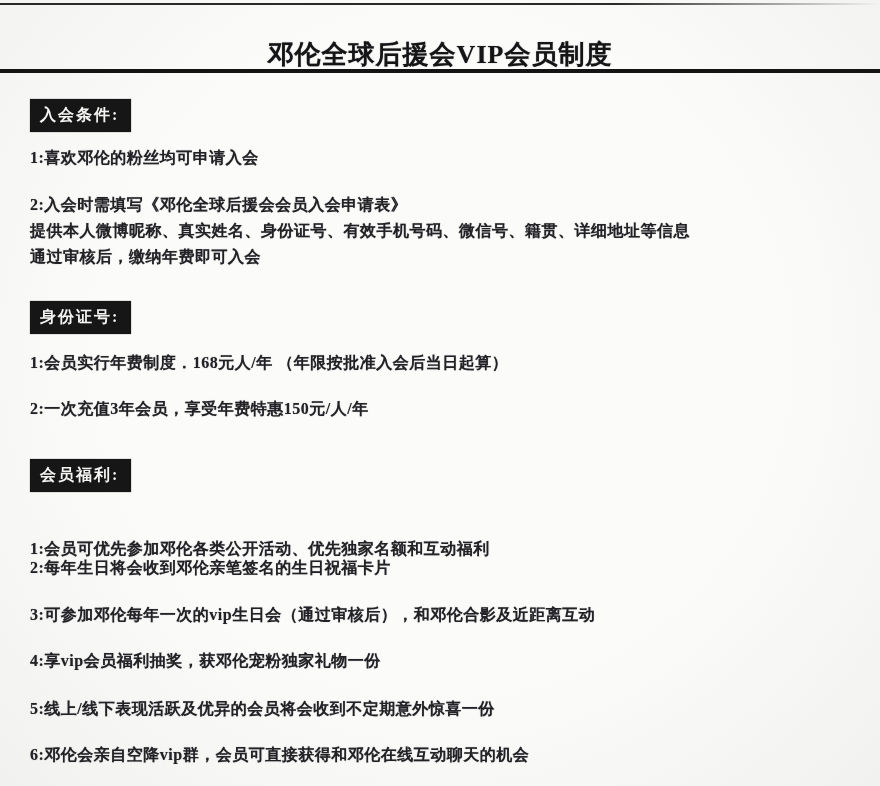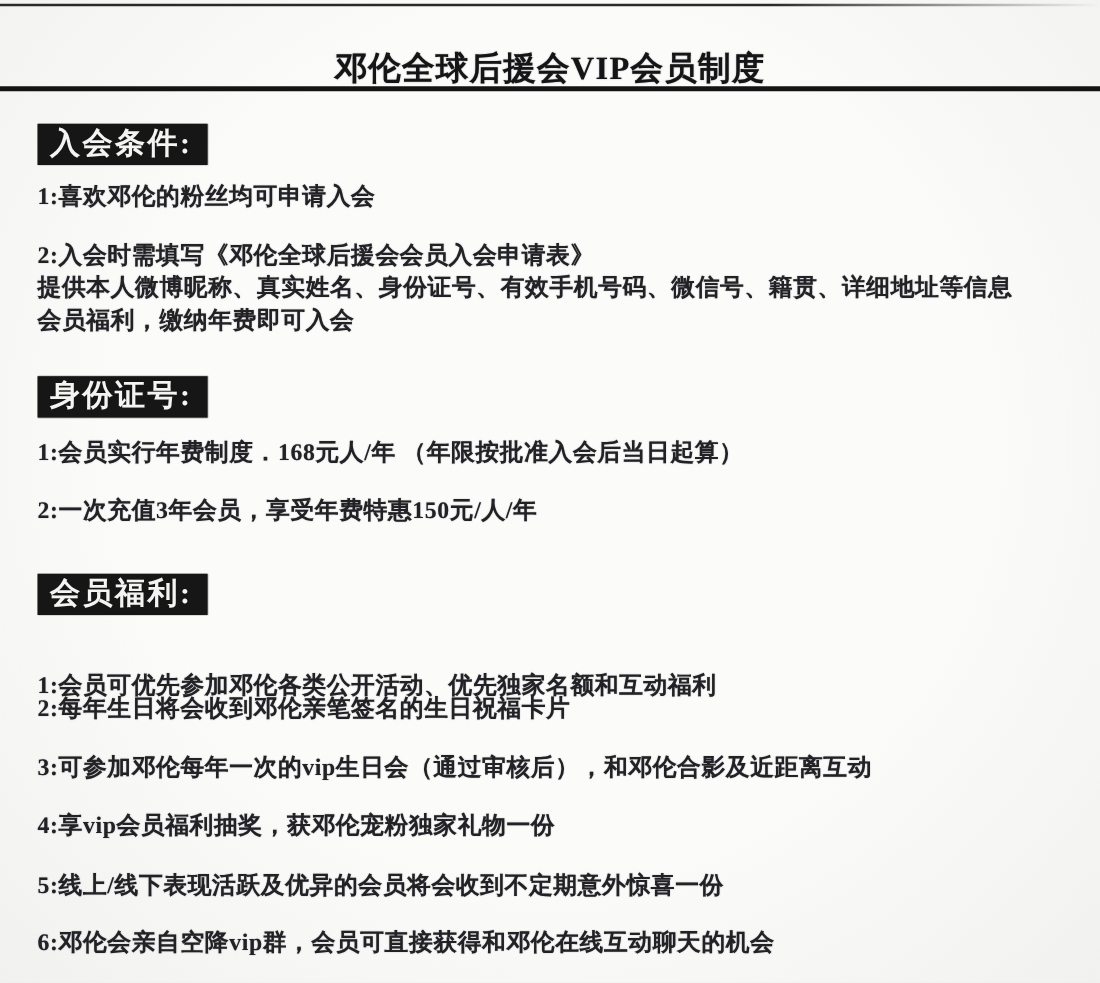--- a/index.html
+++ b/index.html
@@ -26,49 +26,49 @@
   .title{
     position:absolute;top:14px;left:0;width:100%;
     text-align:center;
     font-size:26px;line-height:48px;font-weight:700;
     letter-spacing:1px;color:#151517;
     text-shadow:0 0 1px rgba(20,20,22,.55);
   }
   .badge{
     position:absolute;left:30px;
     background:#161616;color:#f4f4f2;
-    font-size:24px;line-height:26px;font-weight:700;
+    font-size:16px;line-height:26px;font-weight:700;
     padding:3px 12px 4px 10px;
     letter-spacing:2px;
     box-shadow:0 0 1px rgba(0,0,0,.6);
   }
   .line{
     position:absolute;left:30px;right:16px;margin:0;
-    font-size:19px;line-height:26px;font-weight:700;
+    font-size:16px;line-height:26px;font-weight:700;
     letter-spacing:.5px;color:#222226;
     text-shadow:0 0 1px rgba(34,34,38,.45);
     white-space:nowrap;
   }
 </style>
 </head>
 <body>
 
 <div class="page">
 
   <div class="rule-thin"></div>
 
   <h1 class="title">邓伦全球后援会VIP会员制度</h1>
 
   <div class="rule-thick"></div>
 
   <div class="badge" style="top:99px">入会条件:</div>
   <p class="line" style="top:145px">1:喜欢邓伦的粉丝均可申请入会</p>
   <p class="line" style="top:192px">2:入会时需填写《邓伦全球后援会会员入会申请表》</p>
   <p class="line" style="top:218px">提供本人微博昵称、真实姓名、身份证号、有效手机号码、微信号、籍贯、详细地址等信息</p>
-  <p class="line" style="top:244px">会员福利，缴纳年费即可入会</p>
+  <p class="line" style="top:244px">通过审核后，缴纳年费即可入会</p>
 
   <div class="badge" style="top:301px">身份证号:</div>
   <p class="line" style="top:350px">1:会员实行年费制度．168元人/年  （年限按批准入会后当日起算）</p>
   <p class="line" style="top:396px">2:一次充值3年会员，享受年费特惠150元/人/年</p>
 
   <div class="badge" style="top:459px">会员福利:</div>
   <p class="line" style="top:536px">1:会员可优先参加邓伦各类公开活动、优先独家名额和互动福利</p>
   <p class="line" style="top:555px">2:每年生日将会收到邓伦亲笔签名的生日祝福卡片</p>
   <p class="line" style="top:602px">3:可参加邓伦每年一次的vip生日会（通过审核后），和邓伦合影及近距离互动</p>
   <p class="line" style="top:648px">4:享vip会员福利抽奖，获邓伦宠粉独家礼物一份</p>

